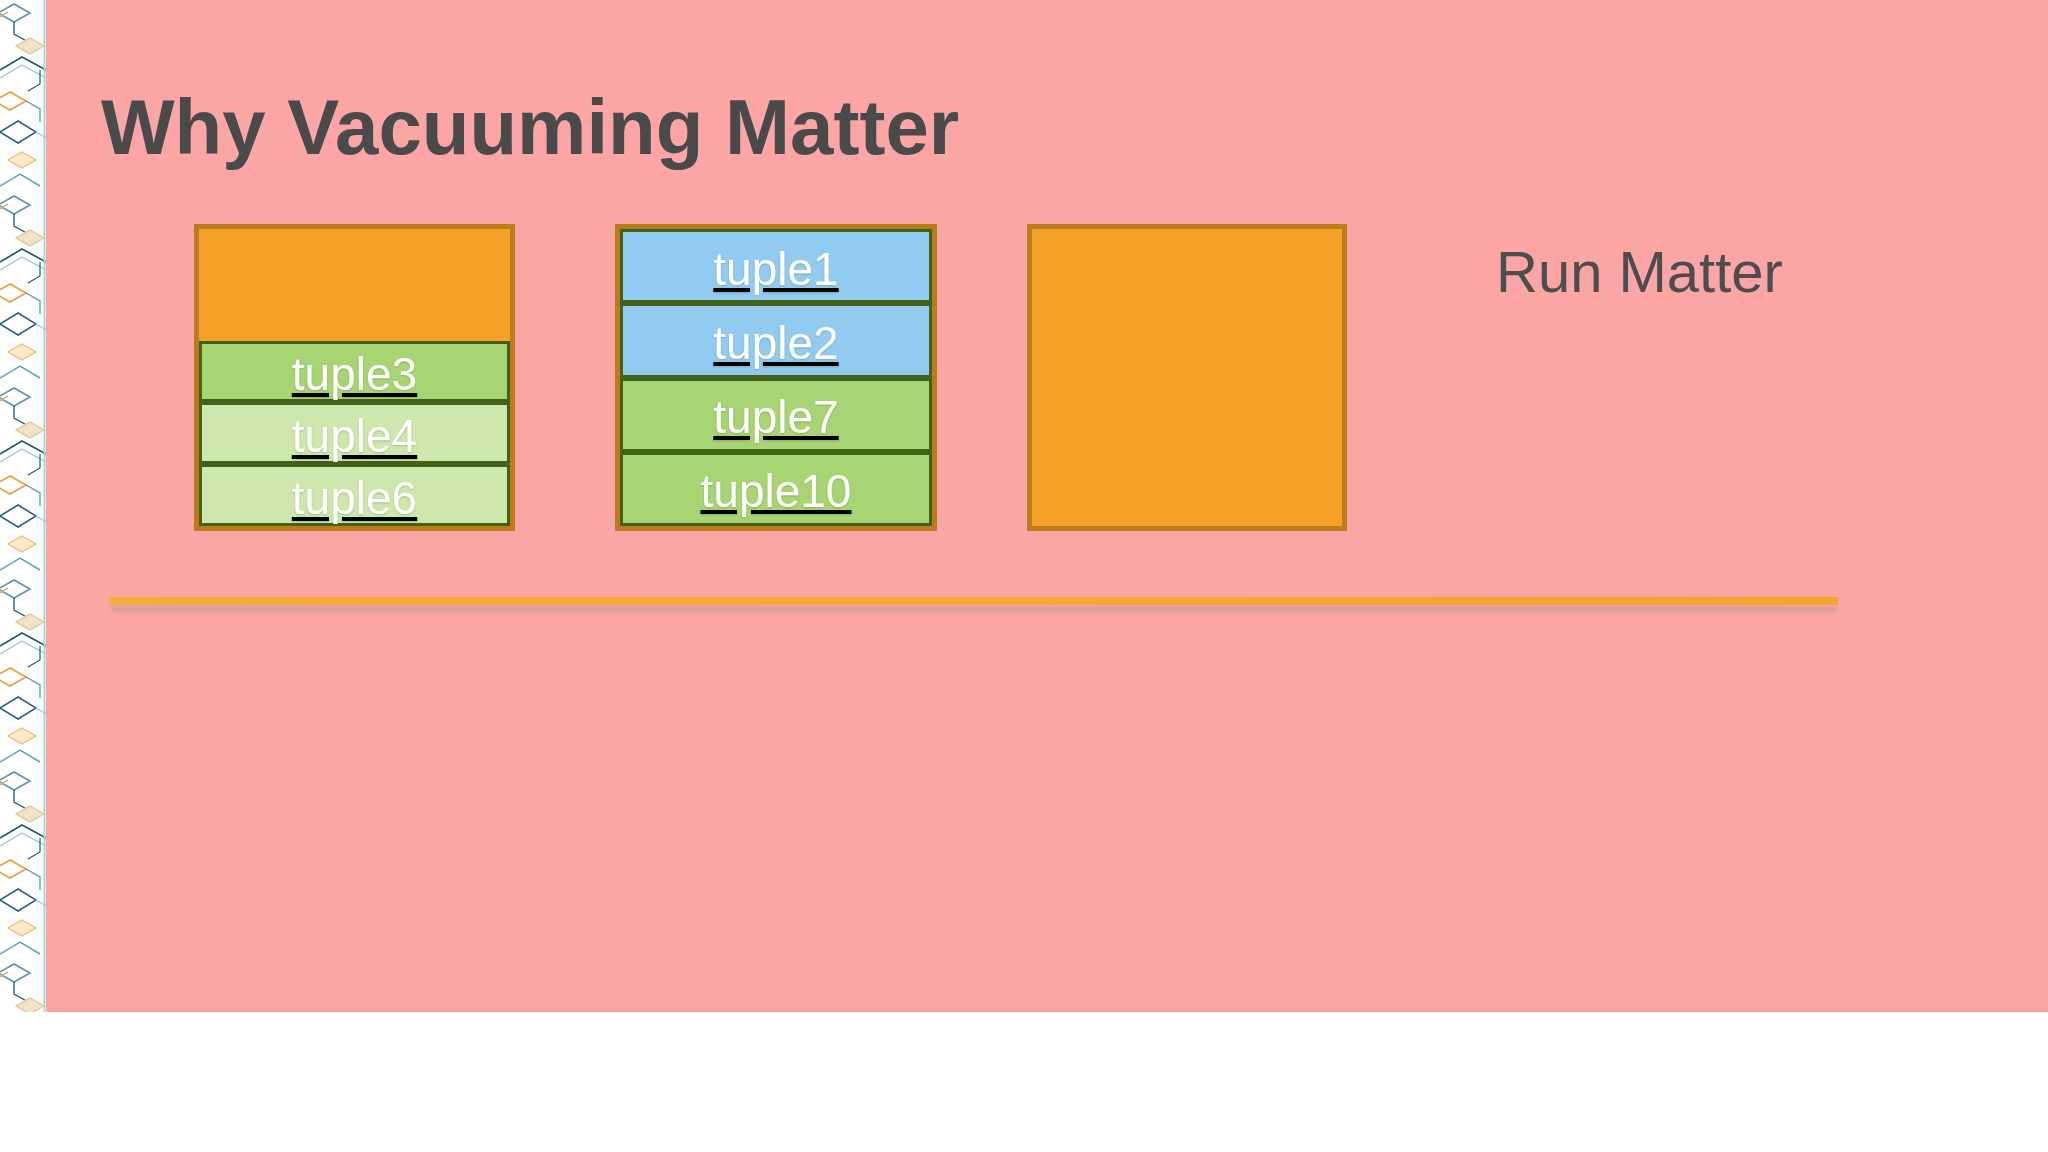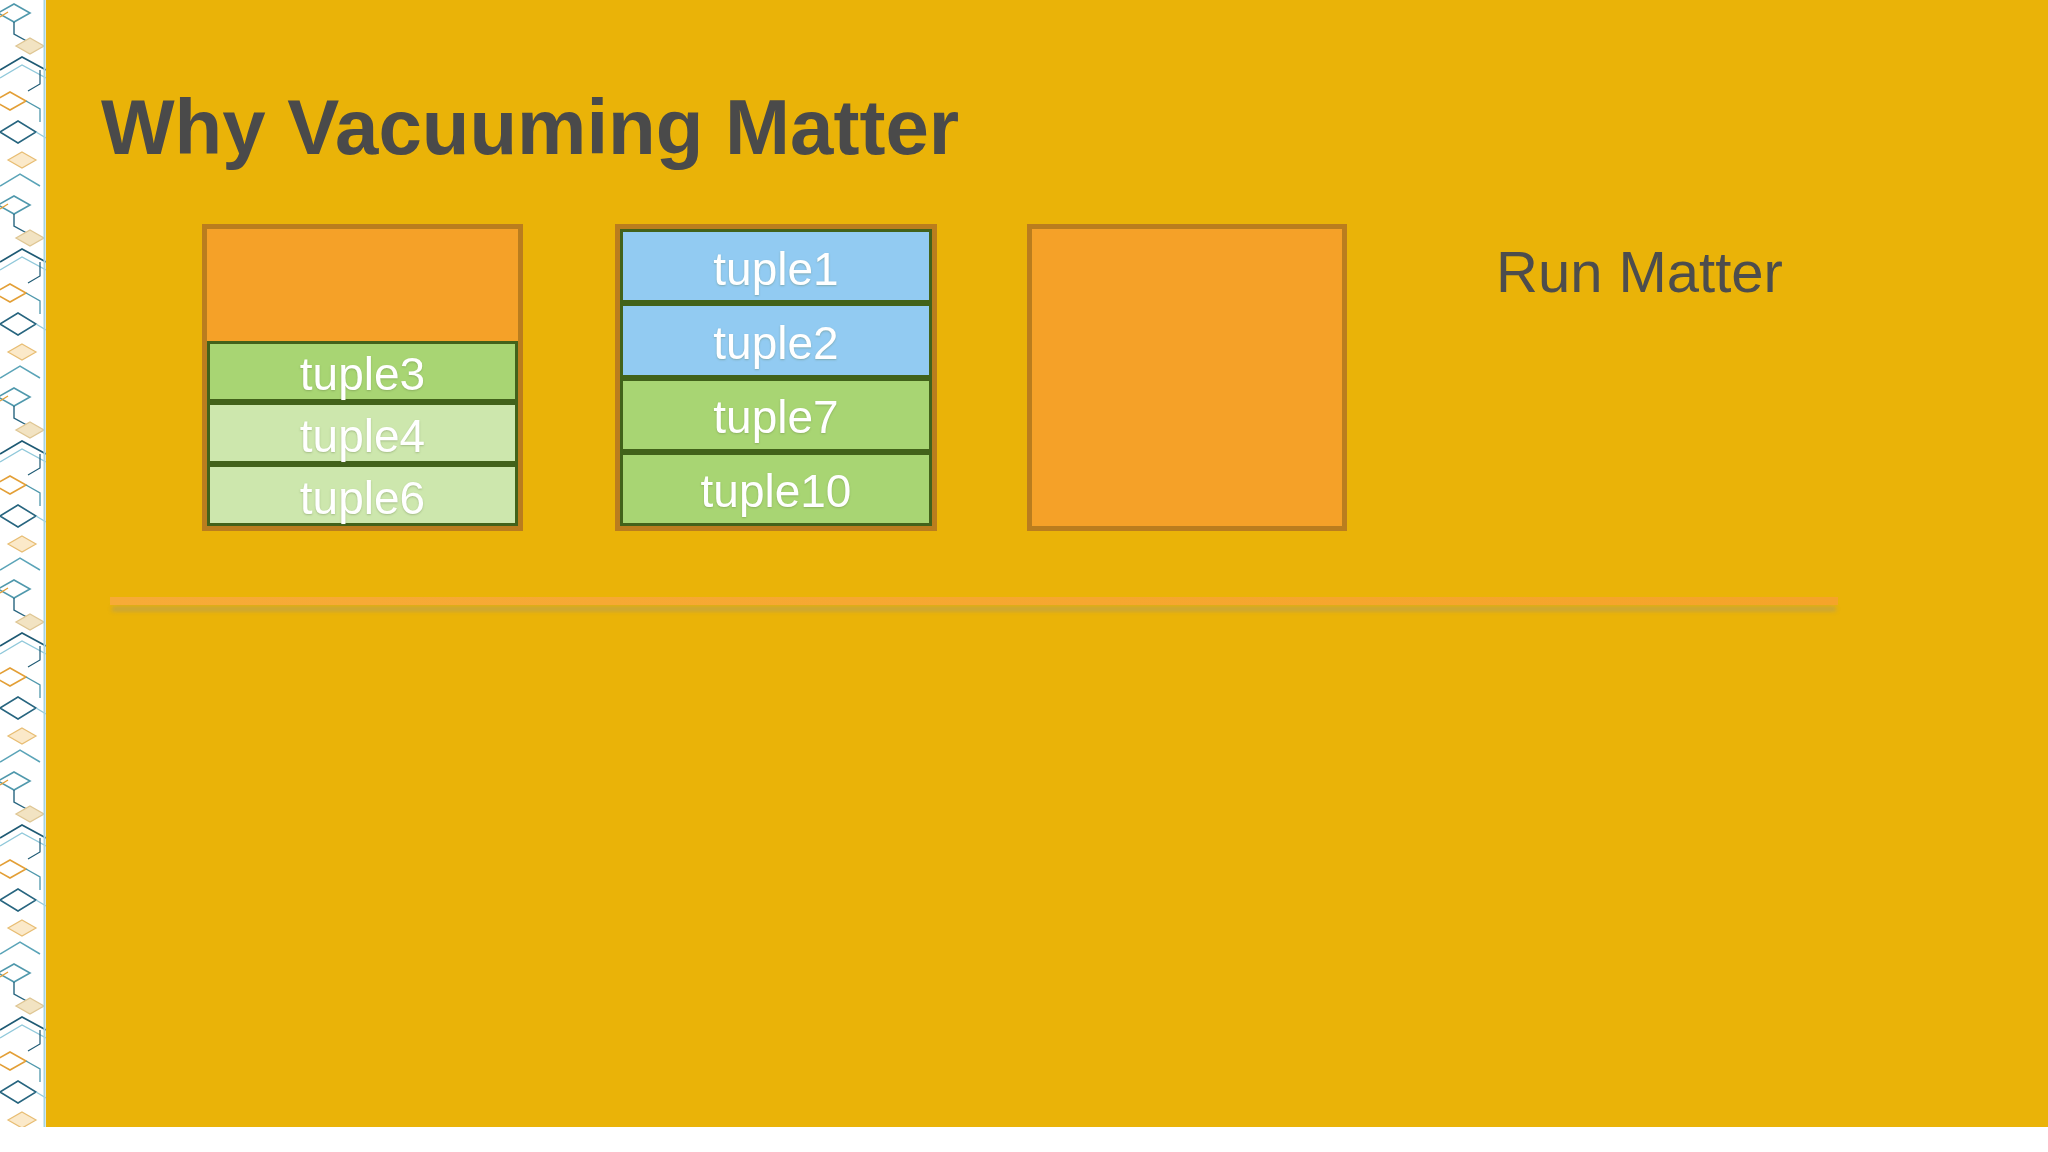--- a/index.html
+++ b/index.html
@@ -4,22 +4,22 @@
 <style>
   html, body {
     margin: 0;
     padding: 0;
     background: #ffffff;
     font-family: "Liberation Sans", sans-serif;
   }
   .slide {
     position: relative;
     width: 2048px;
-    height: 1127px;
-    background: #eab308;
+    height: 1012px;
+    background: #fca5a5;
     overflow: hidden;
   }
 
   
   .pattern-strip {
     position: absolute;
     left: 0; top: 0;
     width: 46px; height: 1152px;
   }
 
@@ -38,22 +38,23 @@
   
   .db-page {
     position: absolute;
     top: 224px;
     height: 307px;
     box-sizing: border-box;
     border: 5px solid #ba7d1e;
     background: #f5a128;
     display: flex;
     flex-direction: column;
+    text-decoration: underline;
   }
-  .db-page-1 { left: 202px; width: 321px; }
+  .db-page-1 { left: 194px; width: 321px; }
   .db-page-2 { left: 615px; width: 322px; }
   .db-page-3 { left: 1027px; width: 320px; }
 
   .tuple-row {
     flex: 1 1 0;
     box-sizing: border-box;
     border: 3px solid #42621a;
     display: flex;
     align-items: center;
     justify-content: center;

